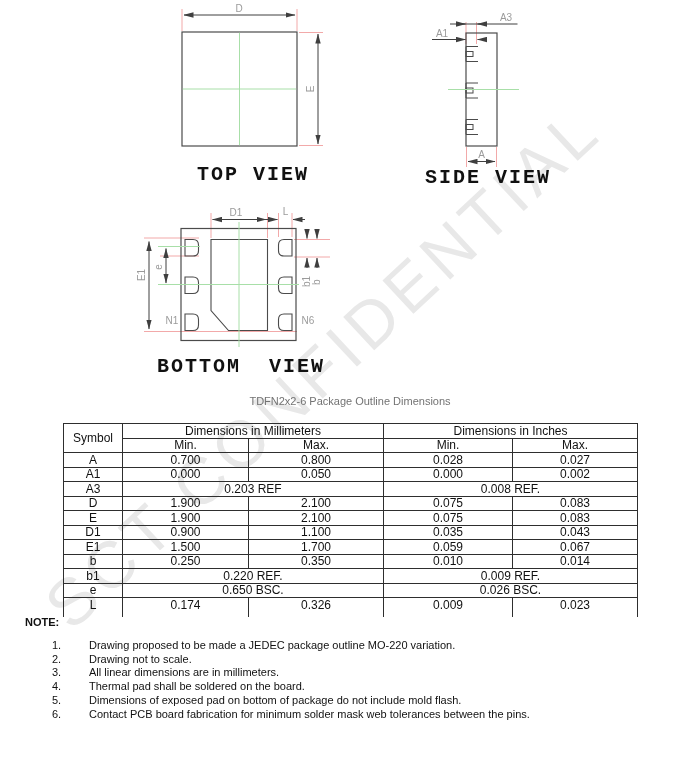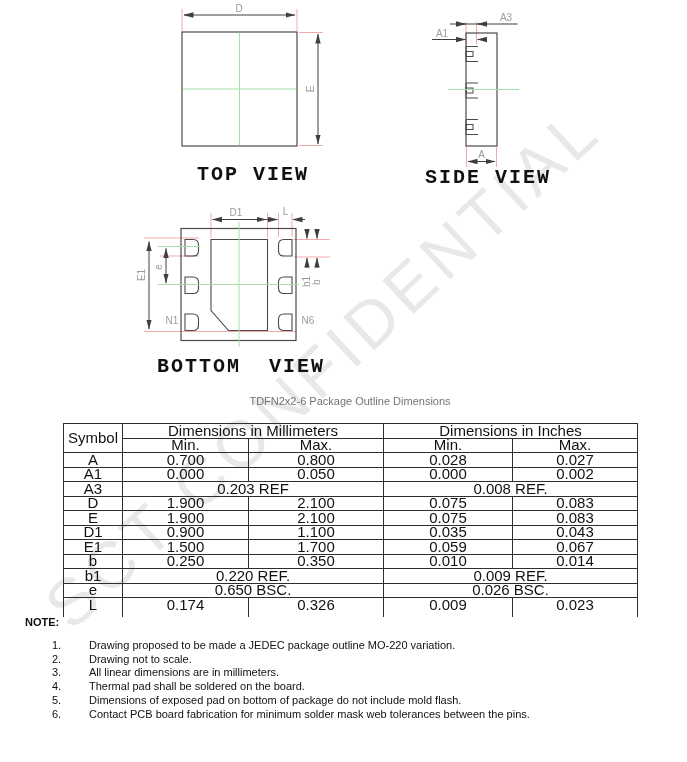--- a/index.html
+++ b/index.html
@@ -22,21 +22,21 @@
     font-size:20px;letter-spacing:2px;color:#111;white-space:pre;
   }
   
   .tbl-title{
     position:absolute;left:63px;top:395px;width:574px;z-index:1;
     text-align:center;font-size:11px;color:#737373;
   }
   table.dim{
     position:absolute;left:63px;top:423px;z-index:1;
     width:574px;border-collapse:collapse;table-layout:fixed;
-    font-size:15px;color:#111;background:transparent;
+    font-size:12px;color:#111;background:transparent;
   }
   table.dim td,table.dim th{
     border:1px solid #2e2e2e;padding:0;height:13.5px;line-height:12px;
     text-align:center;font-weight:normal;overflow:hidden;background:transparent;
   }
   table.dim tr.row-last td{border-bottom:none;}
   table.dim tr.stub td{border-top:none;border-bottom:none;height:5px;}
   
   .note-heading{
     position:absolute;left:25px;top:616px;z-index:1;

